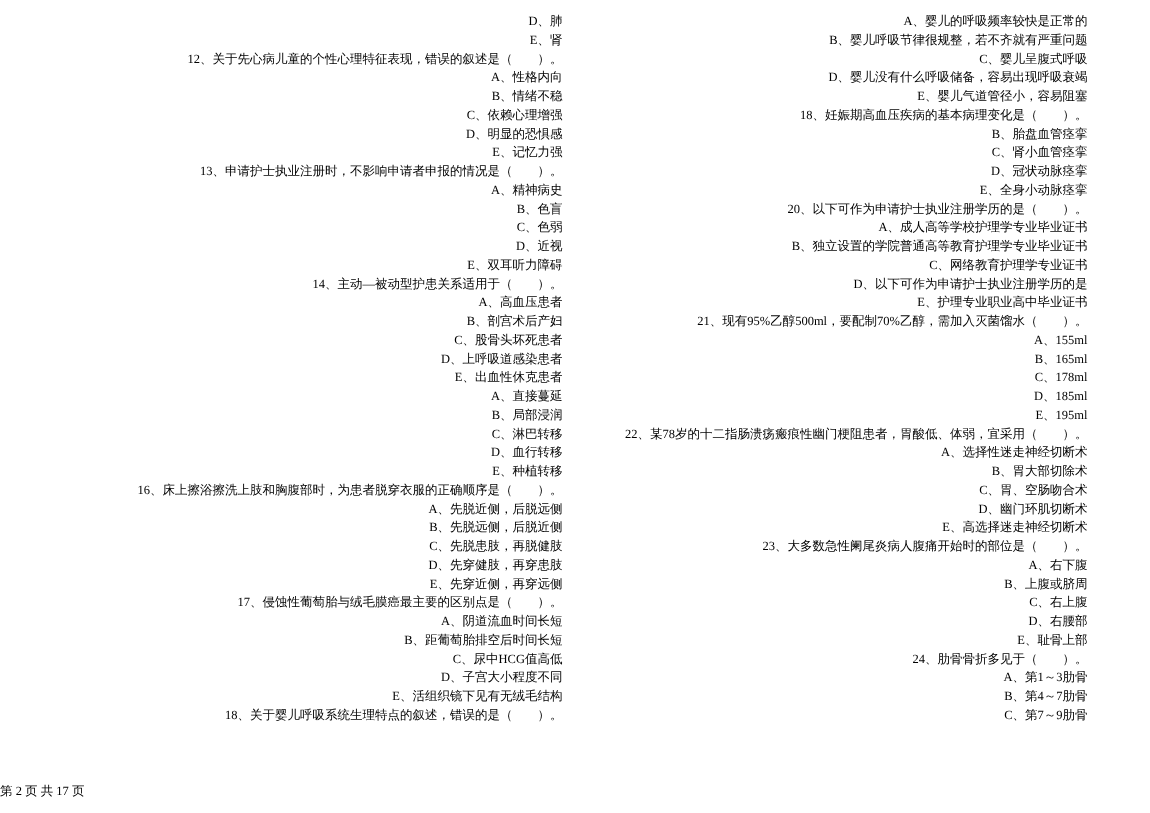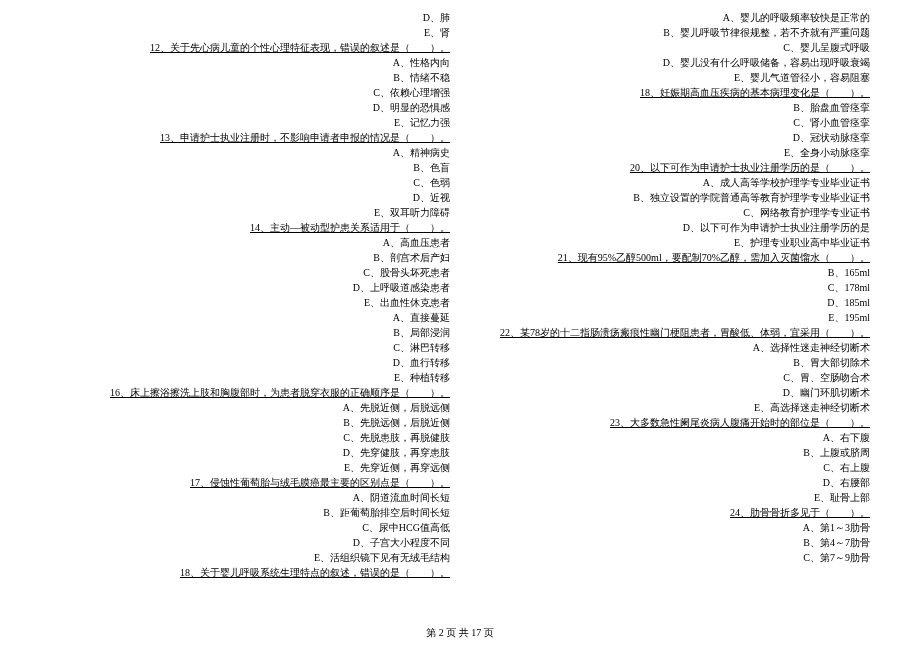--- a/index.html
+++ b/index.html
@@ -24,27 +24,26 @@
     }
     .option-line {
       padding-left: 48px;
       line-height: 15px;
       white-space: nowrap;
     }
     .question-line {
       padding-left: 24px;
       line-height: 15px;
       white-space: nowrap;
-      text-decoration: underline;
     }
     .footer {
       position: absolute;
       bottom: 10px;
       width: 920px;
-      text-align: center;
+      text-align: left;
       font-size: 10px;
     }
   </style>
 </head>
 <body>
 
 <div class="page">
   <div class="column" id="left-col">
       <div class="option-line">D、肺</div>
       <div class="option-line">E、肾</div>
@@ -96,20 +95,21 @@
       <div class="option-line">C、肾小血管痉挛</div>
       <div class="option-line">D、冠状动脉痉挛</div>
       <div class="option-line">E、全身小动脉痉挛</div>
       <div class="question-line">20、以下可作为申请护士执业注册学历的是（　　）。</div>
       <div class="option-line">A、成人高等学校护理学专业毕业证书</div>
       <div class="option-line">B、独立设置的学院普通高等教育护理学专业毕业证书</div>
       <div class="option-line">C、网络教育护理学专业证书</div>
       <div class="option-line">D、以下可作为申请护士执业注册学历的是</div>
       <div class="option-line">E、护理专业职业高中毕业证书</div>
       <div class="question-line">21、现有95%乙醇500ml，要配制70%乙醇，需加入灭菌馏水（　　）。</div>
+      <div class="option-line">A、155ml</div>
       <div class="option-line">B、165ml</div>
       <div class="option-line">C、178ml</div>
       <div class="option-line">D、185ml</div>
       <div class="option-line">E、195ml</div>
       <div class="question-line">22、某78岁的十二指肠溃疡瘢痕性幽门梗阻患者，胃酸低、体弱，宜采用（　　）。</div>
       <div class="option-line">A、选择性迷走神经切断术</div>
       <div class="option-line">B、胃大部切除术</div>
       <div class="option-line">C、胃、空肠吻合术</div>
       <div class="option-line">D、幽门环肌切断术</div>
       <div class="option-line">E、高选择迷走神经切断术</div>

